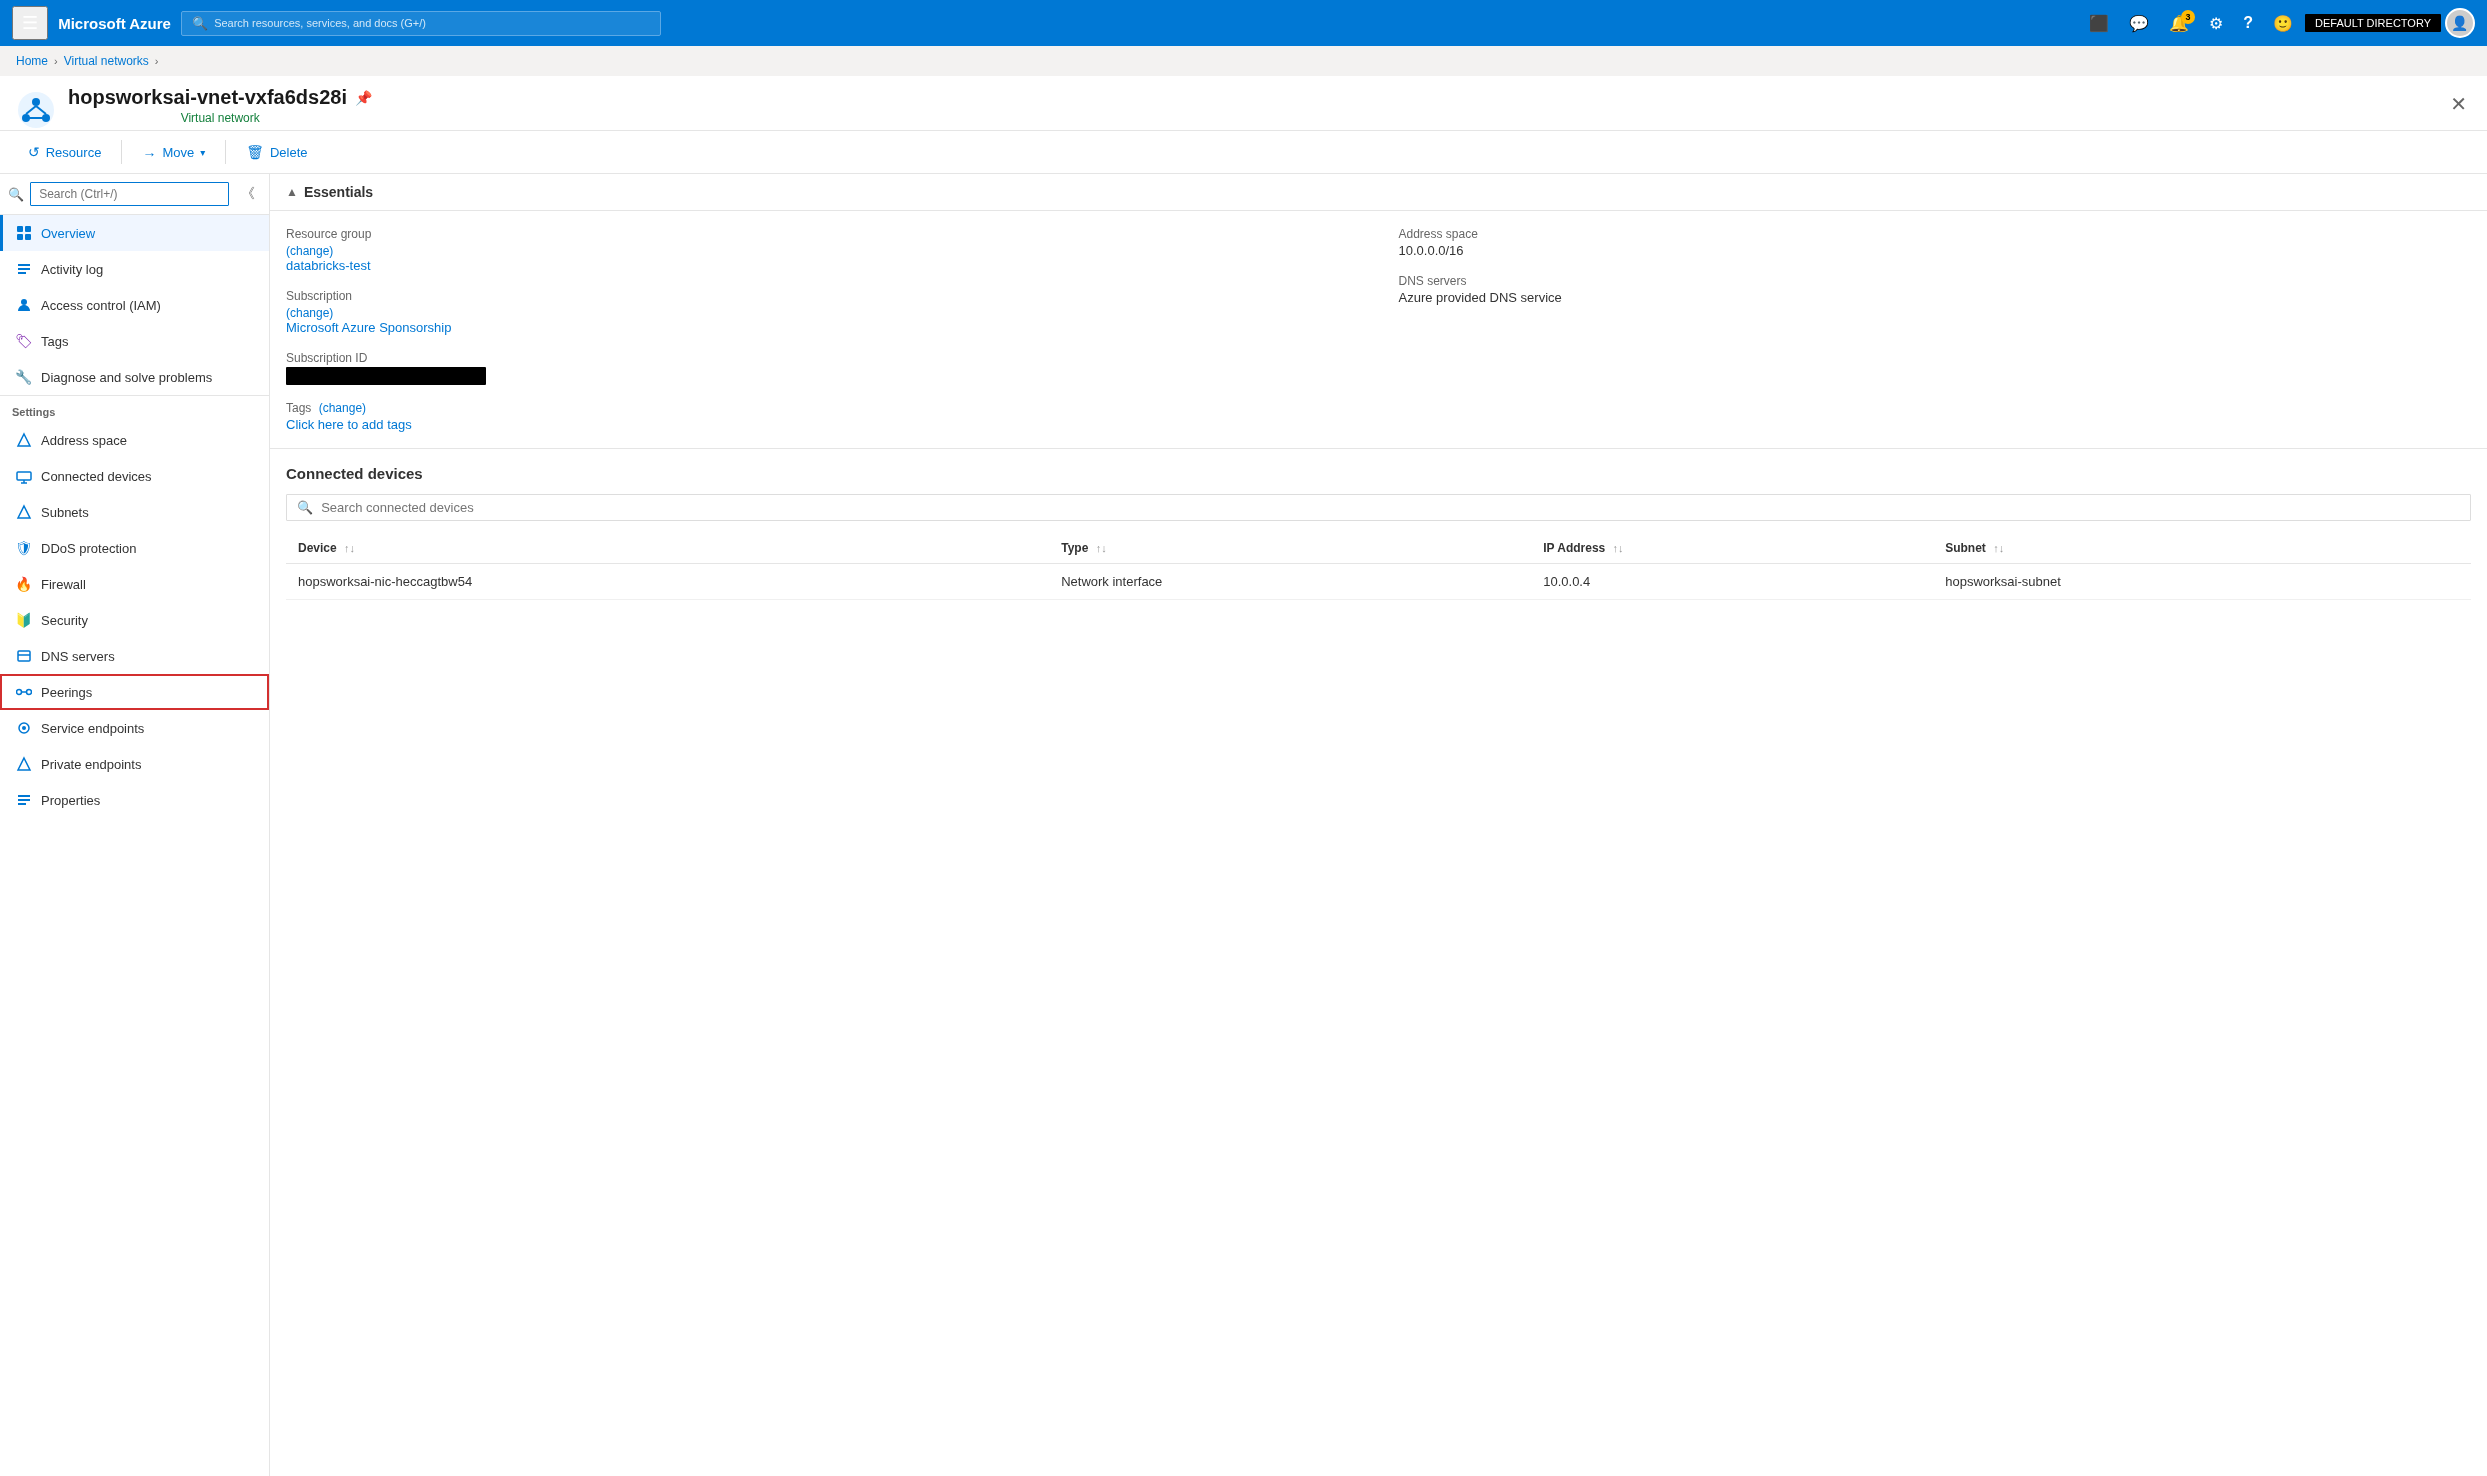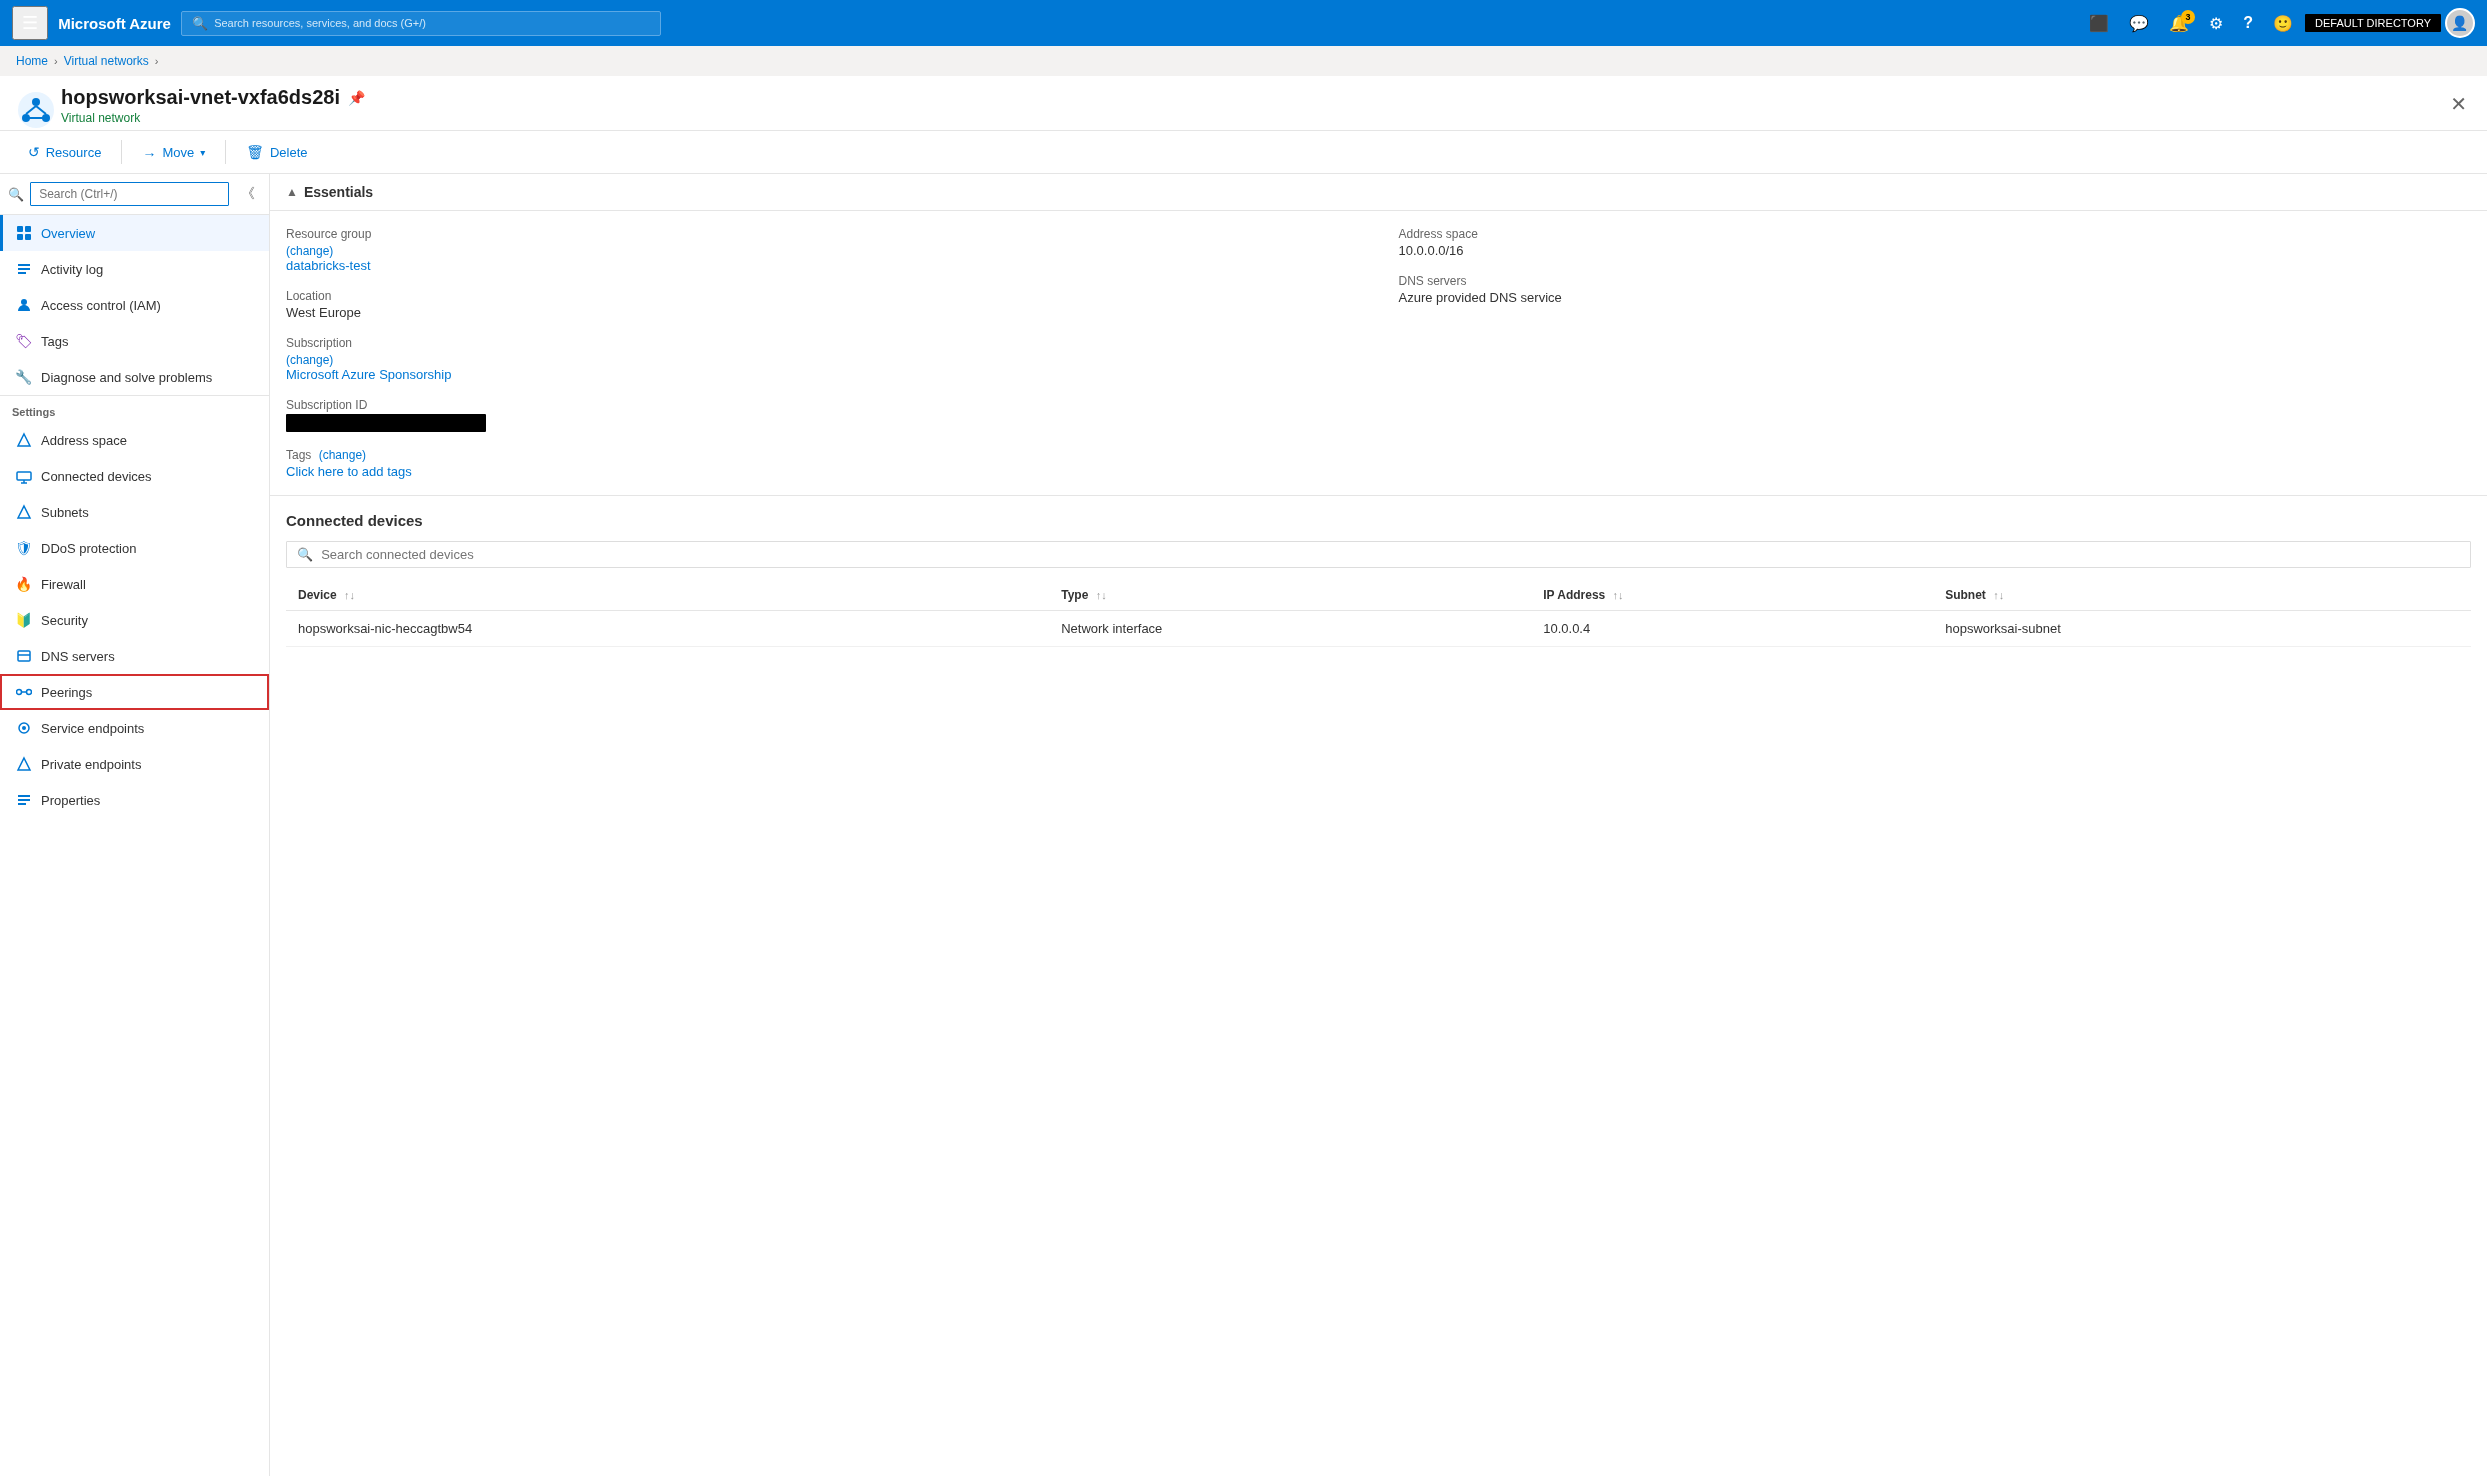--- a/index.html
+++ b/index.html
@@ -115,21 +115,22 @@
       background: white;
       padding: 10px 16px 0 16px;
       display: flex;
       align-items: flex-start;
       justify-content: space-between;
       border-bottom: 1px solid #e5e5e5;
     }
     .page-header-left {
       display: flex;
       align-items: flex-start;
-      gap: 5px;
+      gap: 12px;
+      text-align: center;
     }
     .resource-icon {
       width: 40px;
       height: 40px;
       margin-top: 4px;
       flex-shrink: 0;
     }
     .page-title-block h1 {
       font-size: 20px;
       font-weight: 600;
@@ -609,24 +610,20 @@
       <div style="display:flex; flex-direction:column; gap:16px;">
         <div class="essentials-item">
           <div class="essentials-label">Resource group</div>
           <div class="essentials-value">
             <span class="change-link">(change)</span>
             <br>
             <a>databricks-test</a>
           </div>
         </div>
         <div class="essentials-item">
-          <div class="essentials-label">Location</div>
-          <div class="essentials-value">West Europe</div>
-        </div>
-        <div class="essentials-item">
           <div class="essentials-label">Subscription</div>
           <div class="essentials-value">
             <span class="change-link">(change)</span>
             <br>
             <a>Microsoft Azure Sponsorship</a>
           </div>
         </div>
         <div class="essentials-item">
           <div class="essentials-label">Subscription ID</div>
           <div class="essentials-value">

